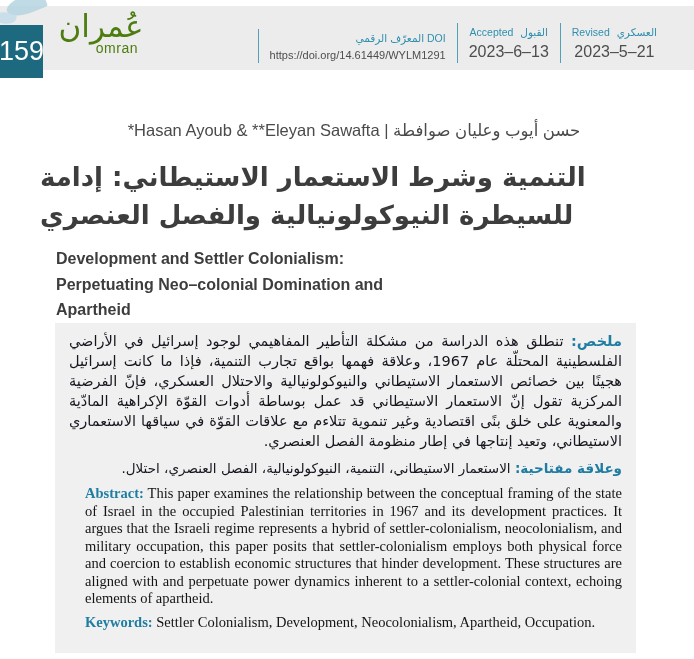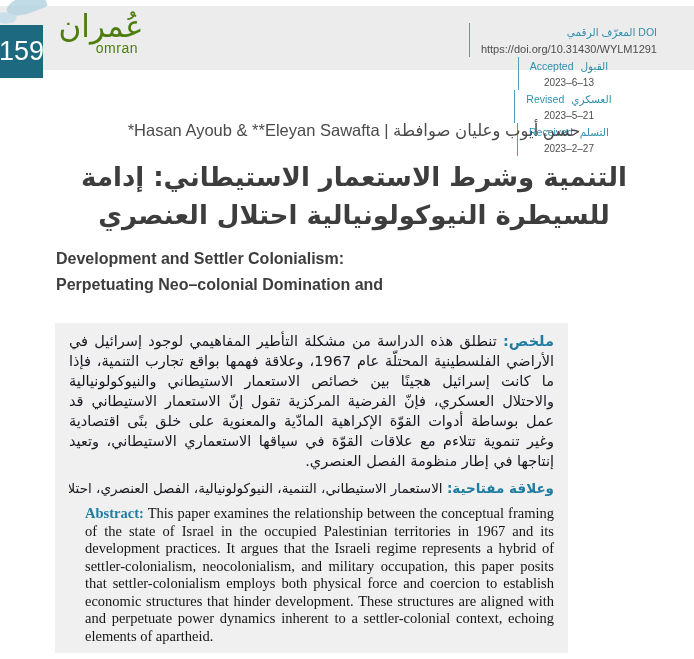--- a/index.html
+++ b/index.html
@@ -19,42 +19,42 @@
   .page-num {
     position:absolute; top:25px; left:0; width:43px; height:53px;
     background:#1d6980; color:#ffffff; font-size:27px;
     display:flex; align-items:center; justify-content:center;
   }
   
   .logo { position:absolute; left:58px; top:8px; width:86px; height:60px; color:#4d7c0f; text-align:center; }
   .logo-ar { font-family:"DejaVu Sans",sans-serif; font-size:31px; line-height:36px; }
   .logo-en { font-size:14px; letter-spacing:.5px; margin-top:-4px; text-align:right; padding-right:6px; }
   
-  .meta { position:absolute; top:23px; right:26px; display:flex; flex-direction:column; align-items:center; }
+  .meta { position:absolute; top:23px; right:26px; display:flex; flex-direction:row; align-items:flex-end; }
   .meta-col { border-left:1px solid #53a1b9; padding:3px 11px 2px 11px;
               display:flex; flex-direction:column; gap:5px; }
   .meta-label { color:#2f8fae; font-size:10.5px; direction:rtl; white-space:nowrap; text-align:center; }
   .meta-label .lar { margin-left:4px; }
-  .meta-value { color:#4d4d4d; font-size:10px; text-align:center; white-space:nowrap; }
+  .meta-value { color:#4d4d4d; font-size:16px; text-align:center; white-space:nowrap; }
   .doi-col .meta-label { direction:ltr; text-align:right; }
   .doi-col .meta-value { font-size:11px; text-align:right; }
   
   .authors { position:absolute; top:121px; right:26px; left:40px; text-align:center;
              direction:ltr; font-size:16.5px; color:#4a4a4a;
              font-family:"Liberation Sans","DejaVu Sans",sans-serif; }
   
-  .title-ar { position:absolute; top:158px; right:26px; left:40px; text-align:center; direction:rtl;
+  .title-ar { position:absolute; top:158px; right:26px; left:40px; text-align:left; direction:rtl;
               font-family:"DejaVu Sans",sans-serif; font-weight:700;
               font-size:26px; line-height:38px; color:#3d3d3d; }
   
   .title-en { position:absolute; top:246px; left:56px; width:500px;
               font-weight:700; font-size:16px; line-height:25.5px; color:#3d3d3d; }
   
   .abstract-box {
-    position:absolute; top:323px; left:55px; width:513px; height:330px;
+    position:absolute; top:323px; left:55px; width:581px; height:330px;
     background:#f0f0f0; box-sizing:border-box; padding:8px 14px 4px 14px; overflow:hidden;
   }
   .p-ar { direction:rtl; text-align:justify; margin:0 0 7px 0;
           font-family:"DejaVu Sans",sans-serif; font-size:14.5px; line-height:20px; color:#16161f; }
   .p-ar-kw { direction:rtl; text-align:right; margin:0 0 7px 0; white-space:nowrap; overflow:hidden;
           font-family:"DejaVu Sans",sans-serif; font-size:13.5px; line-height:20px; color:#16161f; }
   .p-en { direction:ltr; text-align:justify; margin:0 0 6px 16px;
           font-family:"Liberation Serif","DejaVu Serif",serif; font-size:14.5px; line-height:17.5px; color:#141414; }
   .lbl-teal { color:#1f7da2; font-weight:700; }
 </style>
@@ -71,55 +71,49 @@
   <div class="logo-ar">عُمران</div>
   <div class="logo-en">omran</div>
 </div>
 
 <div class="meta">
   <div class="meta-col doi-col">
     <div class="meta-label">
       <span class="lar">المعرّف الرقمي</span>
       <span>DOI</span>
     </div>
-    <div class="meta-value">https://doi.org/10.31430/WYLM1291</div>
+    <div class="meta-value">https://doi.org/14.61449/WYLM1291</div>
   </div>
   <div class="meta-col">
     <div class="meta-label">
       <span class="lar">القبول</span>
       <span>Accepted</span>
     </div>
     <div class="meta-value">2023–6–13</div>
   </div>
   <div class="meta-col">
     <div class="meta-label">
       <span class="lar">العسكري</span>
       <span>Revised</span>
     </div>
     <div class="meta-value">2023–5–21</div>
   </div>
-  <div class="meta-col">
-    <div class="meta-label">
-      <span class="lar">التسلم</span>
-      <span>Received</span>
-    </div>
-    <div class="meta-value">2023–2–27</div>
-  </div>
 </div>
 
 <div class="authors">*Hasan Ayoub &amp; **Eleyan Sawafta | حسن أيوب وعليان صوافطة</div>
 
 <div class="title-ar">
   <div>التنمية وشرط الاستعمار الاستيطاني: إدامة</div>
-  <div>للسيطرة النيوكولونيالية احتلال العنصري</div>
+  <div>للسيطرة النيوكولونيالية والفصل العنصري</div>
 </div>
 
 <div class="title-en">
   <div>Development and Settler Colonialism:</div>
   <div>Perpetuating Neo–colonial Domination and</div>
+  <div>Apartheid</div>
 </div>
 
 <div class="abstract-box">
   <p class="p-ar"><span class="lbl-teal">ملخص:</span> <span>تنطلق هذه الدراسة من مشكلة التأطير المفاهيمي لوجود إسرائيل في الأراضي الفلسطينية المحتلّة عام 1967، وعلاقة فهمها بواقع تجارب التنمية، فإذا ما كانت إسرائيل هجينًا بين خصائص الاستعمار الاستيطاني والنيوكولونيالية والاحتلال العسكري، فإنّ الفرضية المركزية تقول إنّ الاستعمار الاستيطاني قد عمل بوساطة أدوات القوّة الإكراهية المادّية والمعنوية على خلق بنًى اقتصادية وغير تنموية تتلاءم مع علاقات القوّة في سياقها الاستعماري الاستيطاني، وتعيد إنتاجها في إطار منظومة الفصل العنصري.</span></p>
   <p class="p-ar-kw"><span class="lbl-teal">وعلاقة مفتاحية:</span> <span>الاستعمار الاستيطاني، التنمية، النيوكولونيالية، الفصل العنصري، احتلال.</span></p>
   <p class="p-en"><span class="lbl-teal">Abstract:</span> <span>This paper examines the relationship between the conceptual framing of the state of Israel in the occupied Palestinian territories in 1967 and its development practices. It argues that the Israeli regime represents a hybrid of settler-colonialism, neocolonialism, and military occupation, this paper posits that settler-colonialism employs both physical force and coercion to establish economic structures that hinder development. These structures are aligned with and perpetuate power dynamics inherent to a settler-colonial context, echoing elements of apartheid.</span></p>
   <p class="p-en"><span class="lbl-teal">Keywords:</span> <span>Settler Colonialism, Development, Neocolonialism, Apartheid, Occupation.</span></p>
 </div>
 
 </body></html>

